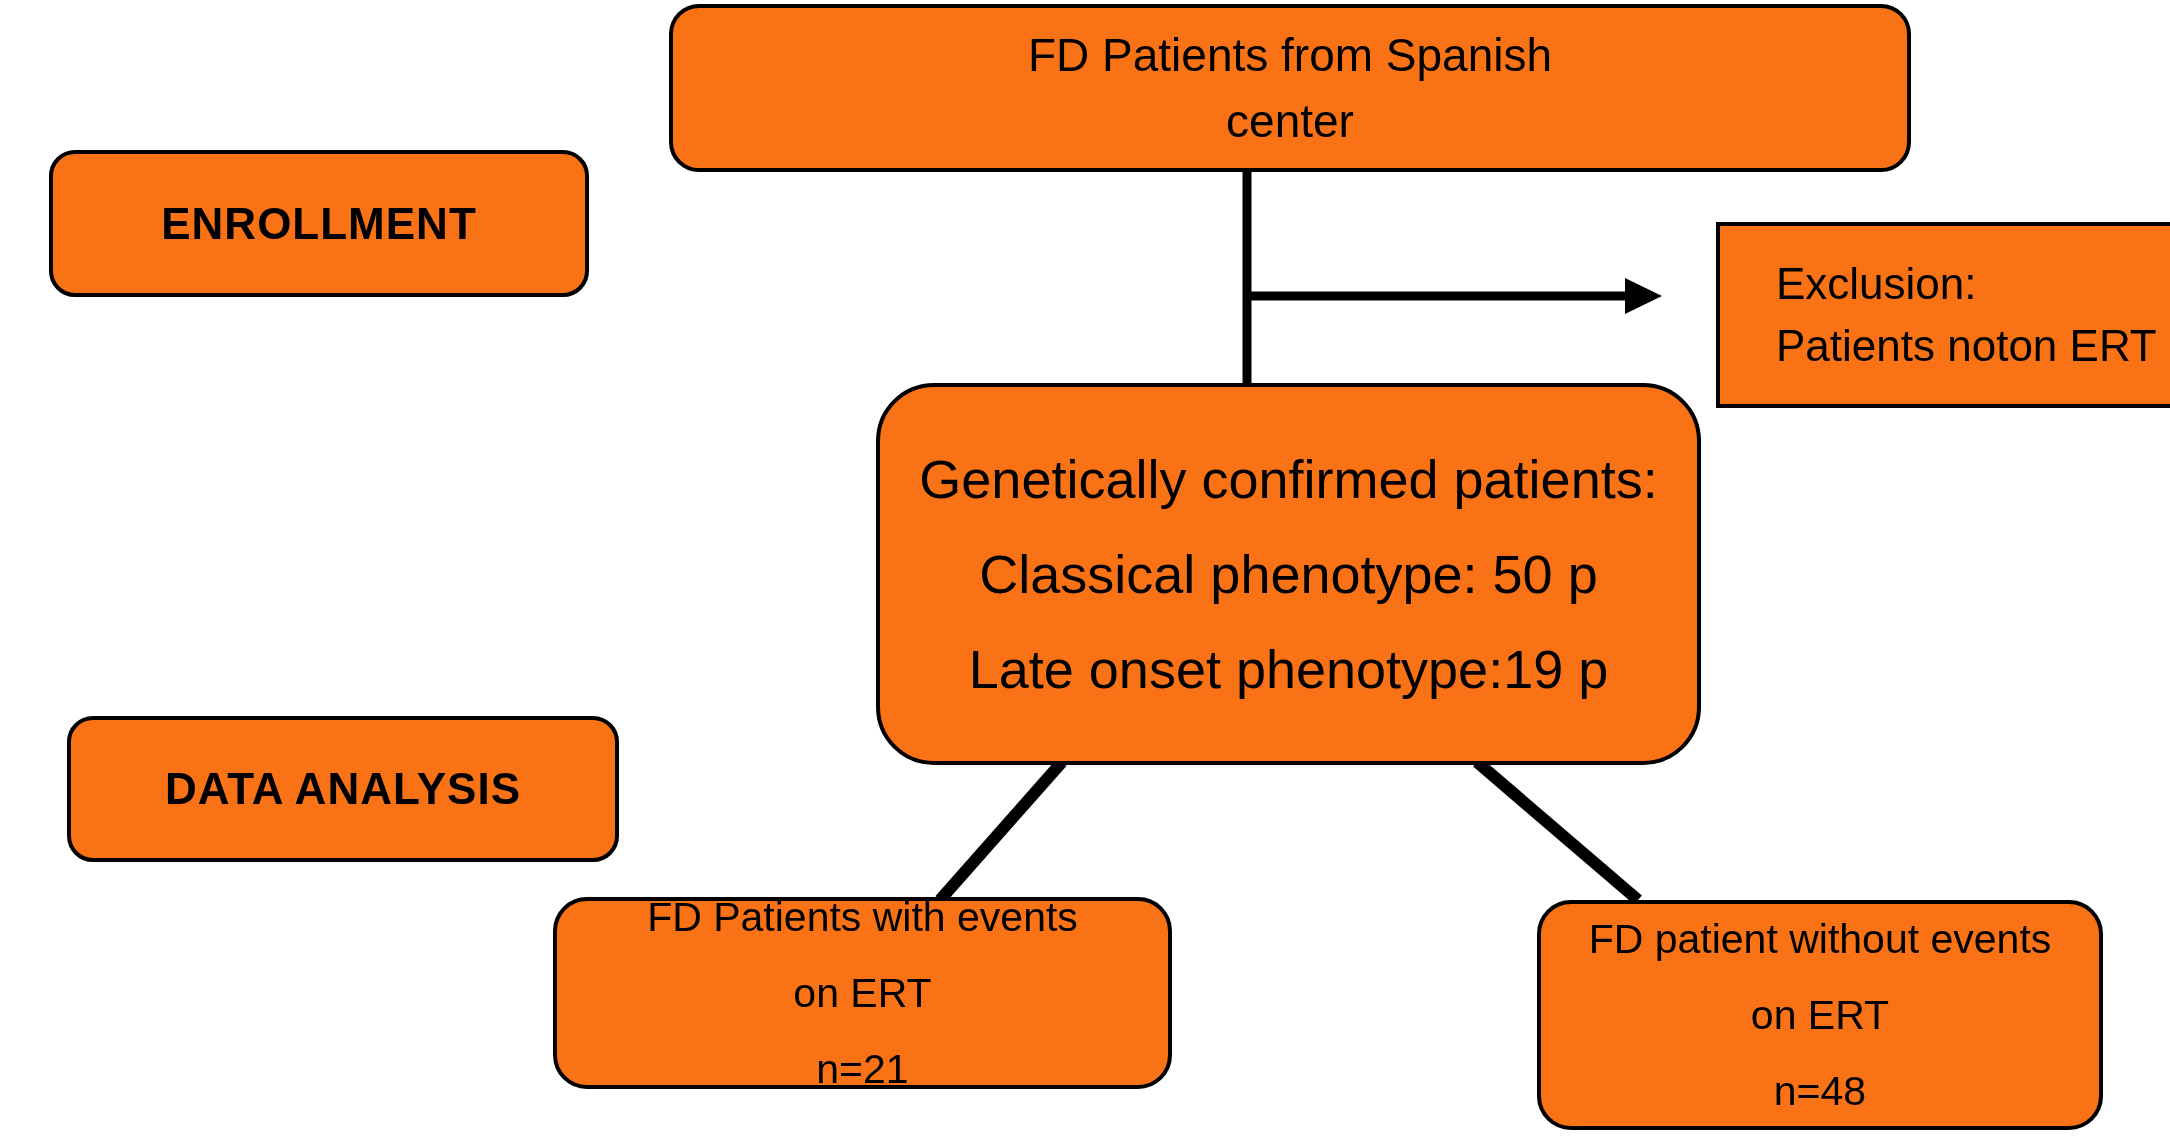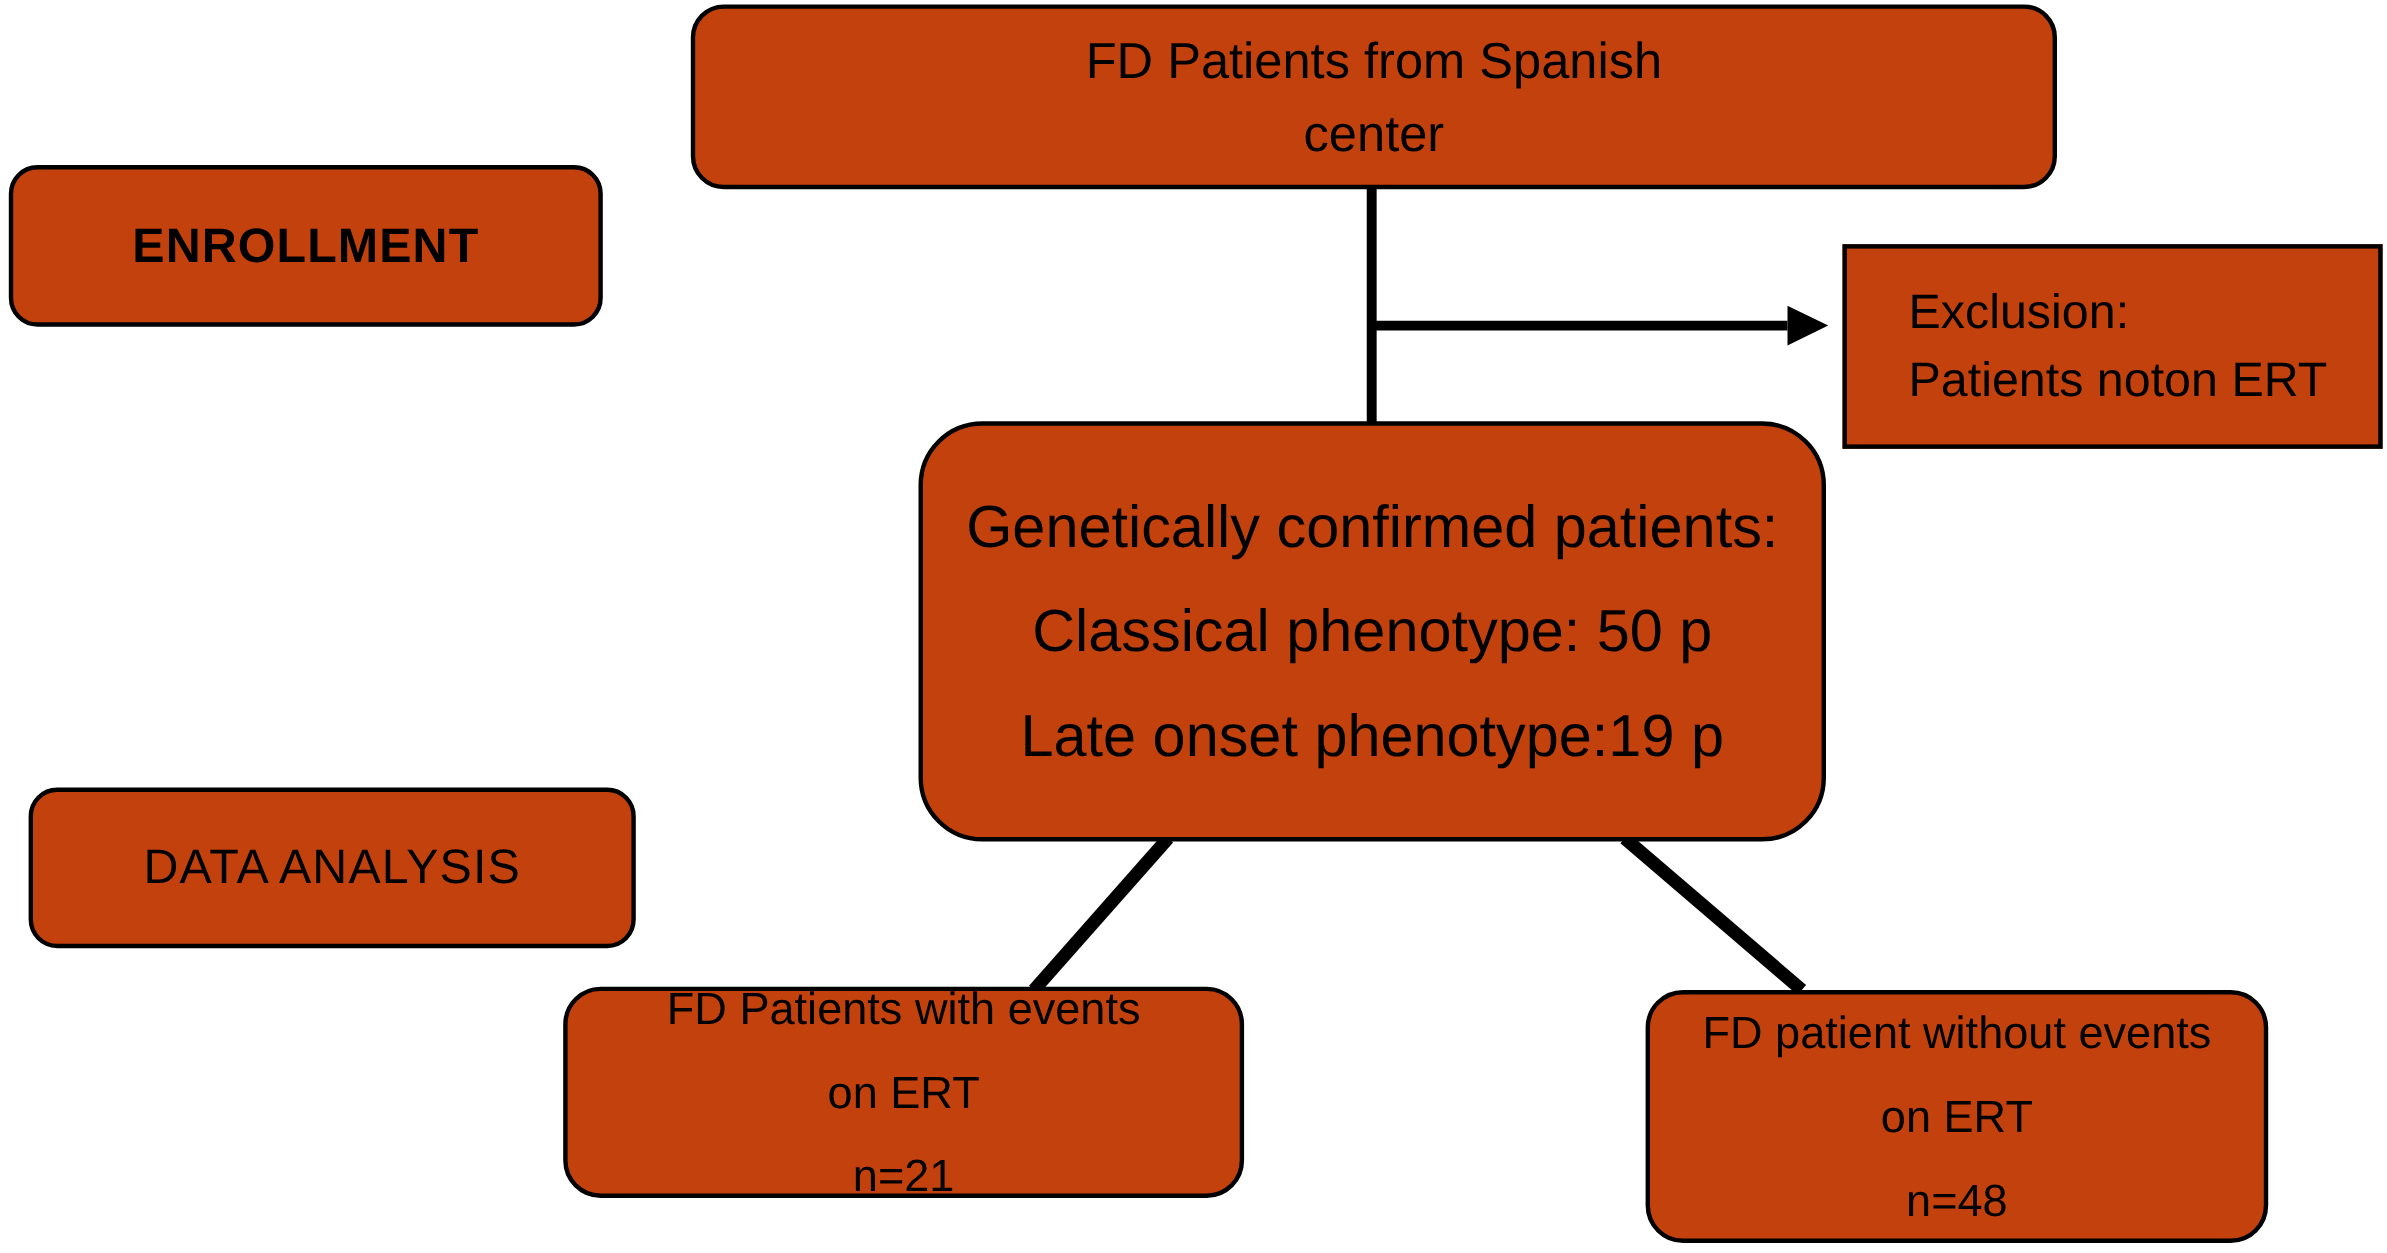--- a/index.html
+++ b/index.html
@@ -21,26 +21,27 @@
     left: 0;
     top: 0;
     width: 2170px;
     height: 1139px;
     pointer-events: none;
   }
   .box {
     position: absolute;
     box-sizing: border-box;
     border: 4px solid #000000;
-    background: #c2410c;
+    background: #f97316;
     display: flex;
     flex-direction: column;
     justify-content: center;
     align-items: center;
     text-align: center;
+    margin-left: 41px;
   }
   .box .tline {
     white-space: nowrap;
   }
   
   .box-source {
     left: 628px; top: 4px;
     width: 1242px; height: 168px;
     border-radius: 30px;
     border-width: 4px;
@@ -75,21 +76,21 @@
     border-radius: 58px;
     font-size: 54px;
     line-height: 95px;
   }
   
   .box-analysis {
     left: 26px; top: 716px;
     width: 552px; height: 146px;
     border-radius: 26px;
     font-size: 44px;
-    font-weight: normal;
+    font-weight: bold;
     letter-spacing: 1px;
   }
   
   .box-with-events {
     left: 512px; top: 897px;
     width: 619px; height: 192px;
     border-radius: 34px;
     font-size: 41px;
     line-height: 76px;
   }

